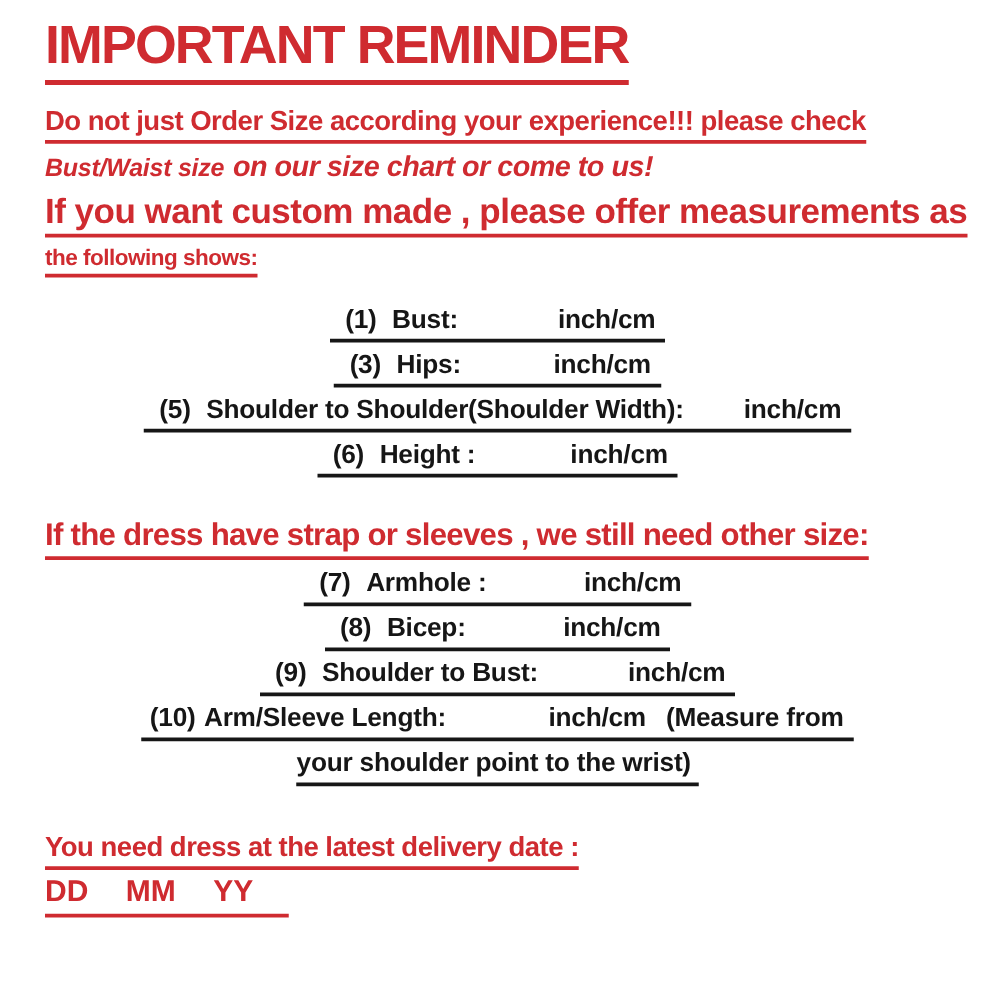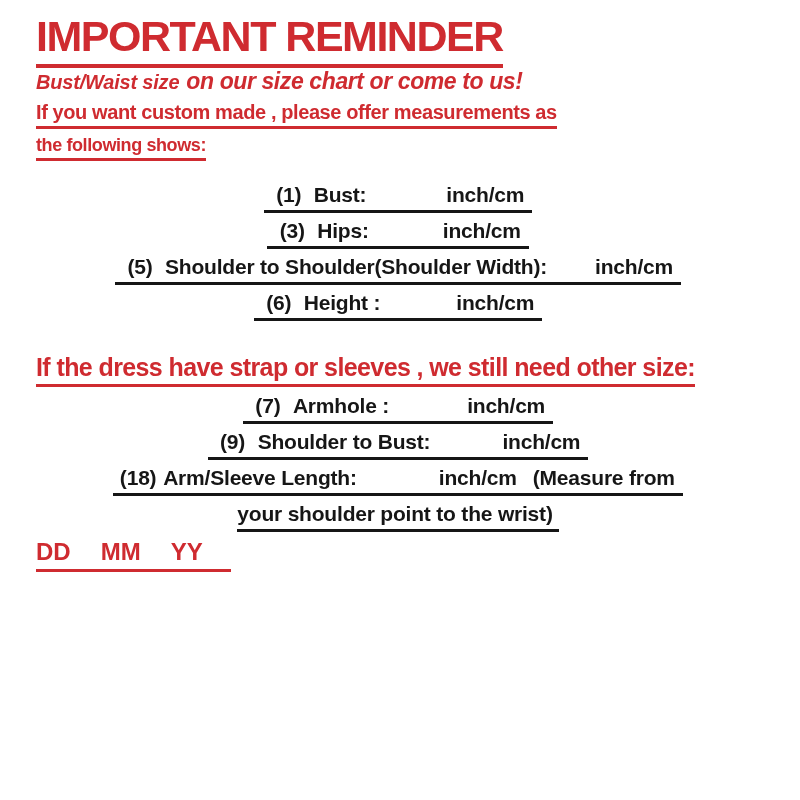--- a/index.html
+++ b/index.html
@@ -33,21 +33,21 @@
 
   .ru {
     display: inline-block;
     border-bottom: 3px solid var(--red);
     padding-bottom: 2px;
   }
   .intro-1 { margin-top: 16px; margin-bottom: 5px; font-size: 22px; letter-spacing: -0.4px; }
   .intro-2 { margin-bottom: 6px; font-size: 23px; letter-spacing: -0.4px; font-style: italic; }
   .intro-2 .lead { font-size: 20px; letter-spacing: -0.2px; }
   .intro-2 .rest { margin-left: 7px; }
-  .intro-3 { margin-bottom: 6px; font-size: 20px; letter-spacing: -0.4px; }
+  .intro-3 { margin-bottom: 6px; font-size: 28px; letter-spacing: -0.4px; }
   .intro-4 { margin-bottom: 22px; font-size: 18px; letter-spacing: -0.4px; }
 
   .line { white-space: nowrap; }
   .mrow {
     display: inline-block;
     font-size: 21px;
     line-height: 24px;
     letter-spacing: -0.2px;
     color: var(--text_black);
     border-bottom: 3px solid var(--text_black);
@@ -77,20 +77,23 @@
   .date-row .ru { padding-right: 28px; padding-bottom: 3px; }
   .date-sep { display: inline-block; width: 30px; }
 </style>
 </head>
 <body>
 
 <div class="page">
 
   <h1 class="title">IMPORTANT REMINDER</h1>
 
+  <div class="block intro-1">
+    <span class="ru red">Do not just Order Size according your experience!!! please check</span>
+  </div>
 
   <div class="block intro-2 red">
     <span class="lead">Bust/Waist size</span><span class="rest">on our size chart or come to us!</span>
   </div>
 
   <div class="block intro-3">
     <span class="ru red">If you want custom made , please offer measurements as</span>
   </div>
 
   <div class="block intro-4">
@@ -114,28 +117,34 @@
 
   <div class="block strap-note">
     <span class="ru red">If the dress have strap or sleeves , we still need other size:</span>
   </div>
 
   <div class="list">
     <div class="line">
       <span class="mrow"><span class="num">(7)</span><span>Armhole :</span><span class="blank" style="width:78px"></span><span>inch/cm</span></span>
     </div>
     <div class="line">
+      <span class="mrow"><span class="num">(8)</span><span>Bicep:</span><span class="blank" style="width:78px"></span><span>inch/cm</span></span>
+    </div>
+    <div class="line">
       <span class="mrow"><span class="num">(9)</span><span>Shoulder to Bust:</span><span class="blank" style="width:72px"></span><span>inch/cm</span></span>
     </div>
     <div class="line">
-      <span class="mrow"><span class="num">(18)</span><span>Arm/Sleeve Length:</span><span class="blank" style="width:82px"></span><span>inch/cm</span><span class="suffix">(Measure from</span></span>
+      <span class="mrow"><span class="num">(10)</span><span>Arm/Sleeve Length:</span><span class="blank" style="width:82px"></span><span>inch/cm</span><span class="suffix">(Measure from</span></span>
     </div>
     <div class="line">
       <span class="cont">your shoulder point to the wrist)</span>
     </div>
   </div>
 
+  <div class="block delivery">
+    <span class="ru red">You need dress at the latest delivery date :</span>
+  </div>
 
   <div class="block date-row red">
     <span class="ru"><span>DD</span><span class="date-sep"></span><span>MM</span><span class="date-sep"></span><span>YY</span></span>
   </div>
 
 </div>
 
 </body></html>

